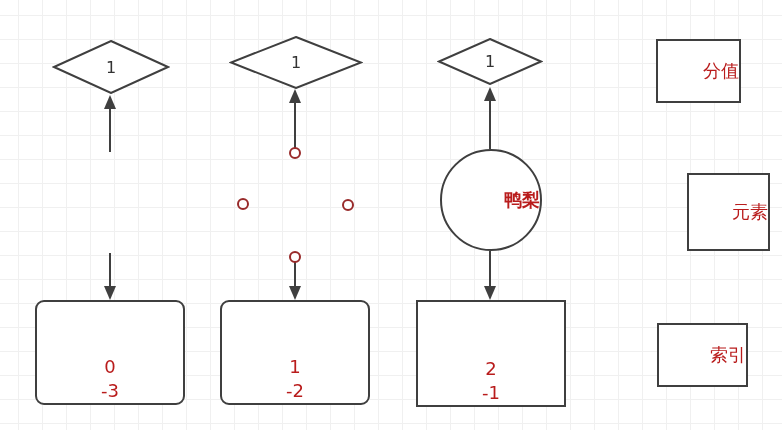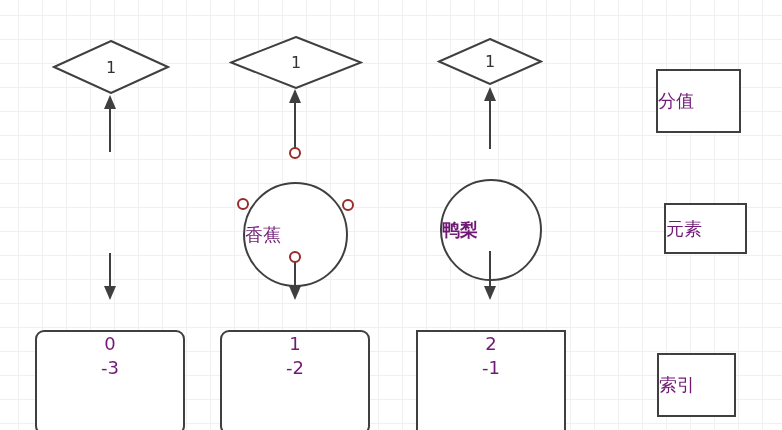--- a/index.html
+++ b/index.html
@@ -19,24 +19,23 @@
     background-position:-6px -9px;
     color:#333333;
   }
   .node {
     position:absolute;
     box-sizing:border-box;
     background:#ffffff;
     border:2px solid #3f3f3f;
     display:flex;
     align-items:center;
-    justify-content:flex-start;
-    color:#701a75;
+    justify-content:flex-end;
+    color:#b91c1c;
     font-size:18px;
-    margin-top:30px;
   }
   .circle-node { border-radius:50%; }
   .rect-node { flex-direction:column; line-height:24px; }
   .rect-node.rounded { border-radius:9px; }
   .rect-node span { display:block; text-align:center; }
   .legend-box { font-size:18px; }
   .diamond-node {
     position:absolute;
     display:flex;
     align-items:center;
@@ -96,23 +95,20 @@
   <div class="diamond-node" style="left:229px; top:36px; width:134px; height:53px;">
     <svg width="134" height="53" viewBox="0 0 134 53">
       <polygon points="67,1 132,26.5 67,52 2,26.5" fill="#ffffff" stroke="#3f3f3f" stroke-width="2"></polygon>
     </svg>
     <span class="val">1</span>
   </div>
   <div class="arrow up" style="left:289px; top:89px; height:65px;">
     <div class="head"></div>
     <div class="shaft"></div>
   </div>
-  <div class="node circle-node" style="left:243px; top:152px; width:105px; height:105px;">
-    <span>香蕉</span>
-  </div>
   <div class="handle" style="left:289px; top:147px;"></div>
   <div class="handle" style="left:237px; top:198px;"></div>
   <div class="handle" style="left:342px; top:199px;"></div>
   <div class="handle" style="left:289px; top:251px;"></div>
   <div class="arrow down" style="left:289px; top:258px; height:42px;">
     <div class="shaft"></div>
     <div class="head"></div>
   </div>
   <div class="node rect-node rounded" style="left:220px; top:300px; width:150px; height:105px;">
     <span>1</span>
@@ -137,20 +133,20 @@
     <div class="head"></div>
   </div>
   <div class="node rect-node" style="left:416px; top:300px; width:150px; height:107px;">
     <span>2</span>
     <span>-1</span>
   </div>
 
   <div class="node legend-box" style="left:656px; top:39px; width:85px; height:64px;">
     <span>分值</span>
   </div>
-  <div class="node legend-box" style="left:664px; top:173px; width:83px; height:51px;">
+  <div class="node legend-box" style="left:687px; top:173px; width:83px; height:78px;">
     <span>元素</span>
   </div>
-  <div class="node legend-box" style="left:657px; top:323px; width:79px; height:64px;">
+  <div class="node legend-box" style="left:657px; top:323px; width:91px; height:64px;">
     <span>索引</span>
   </div>
 
 </div>
 
 </body></html>

